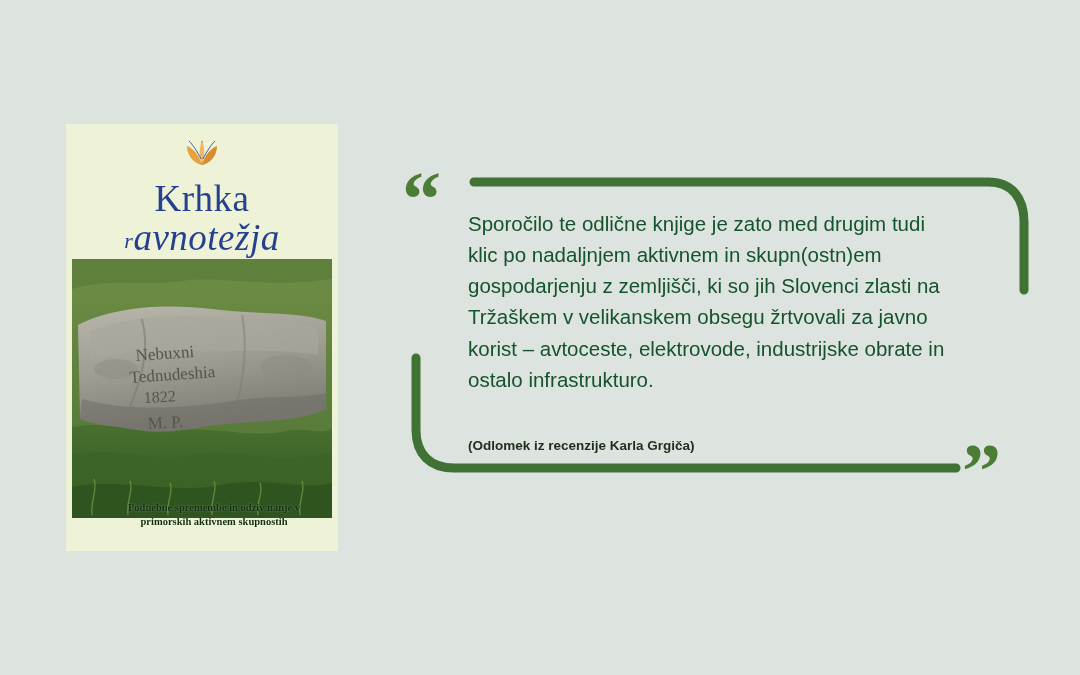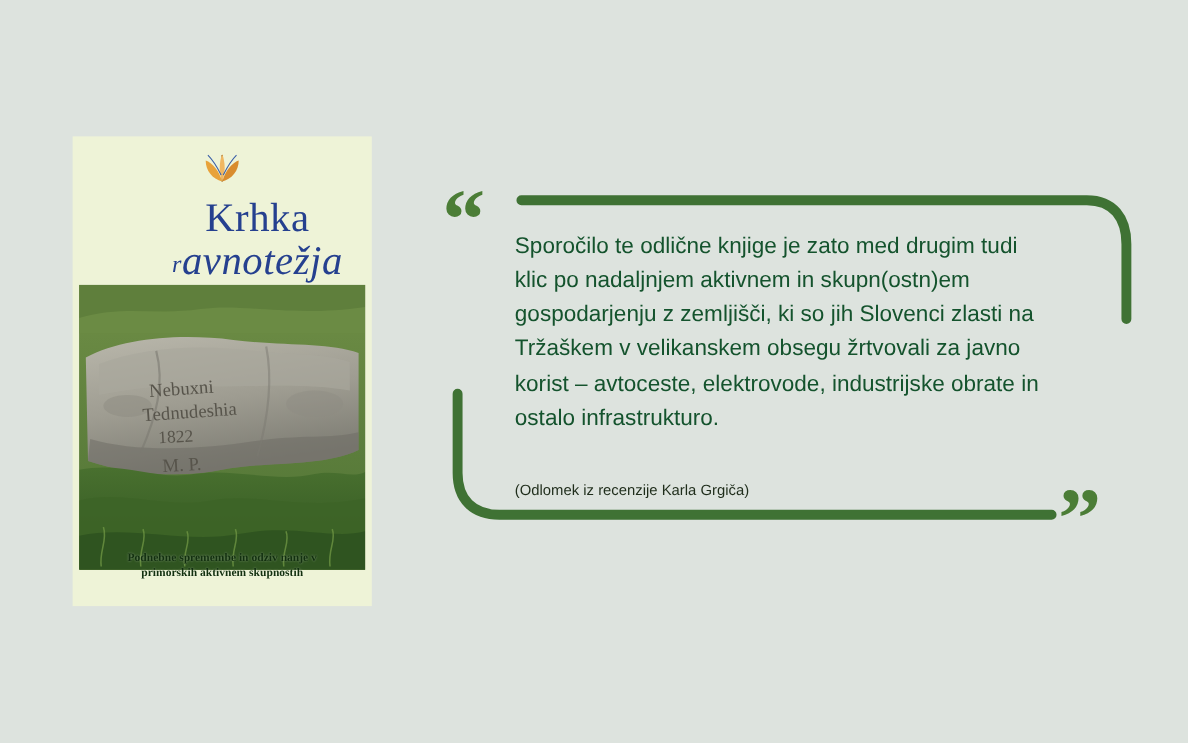--- a/index.html
+++ b/index.html
@@ -37,21 +37,20 @@
   }
   .cover-title {
     position: absolute;
     left: 0;
     top: 56px;
     width: 100%;
     text-align: center;
     color: #25408f;
     font-family: "Liberation Serif", serif;
     line-height: 1.0;
-    padding-left: 32px;
   }
   .cover-title .line1 {
     display: block;
     font-size: 37px;
     letter-spacing: 0.5px;
   }
   .cover-title .line2 {
     display: block;
     font-size: 37px;
     margin-top: 2px;
@@ -66,21 +65,21 @@
     position: absolute;
     left: 6px;
     top: 135px;
     width: 260px;
     height: 259px;
     overflow: hidden;
     background: #5d7a3e;
   }
   .cover-subtitle {
     position: absolute;
-    left: 0;
+    left: 12px;
     bottom: 22px;
     width: 100%;
     text-align: center;
     color: #12300f;
     font-family: "Liberation Serif", serif;
     font-weight: bold;
     font-size: 10.5px;
     line-height: 1.35;
     text-shadow: 0 0 2px rgba(255,255,255,0.4);
   }
@@ -127,21 +126,21 @@
     font-size: 20.5px;
     line-height: 1.52;
   }
   .quote-attrib {
     position: absolute;
     left: 68px;
     top: 278px;
     width: 500px;
     color: #1f2d1b;
     font-size: 13.5px;
-    font-weight: normal;
+    font-weight: bold;
   }
 </style>
 </head>
 <body>
 
 <div class="book-cover">
 
   <div class="cover-logo">
     <svg width="54" height="44" viewBox="0 0 54 44">
       <path d="M27 6 C27 14 27 22 27 30" stroke="#7a5a2a" stroke-width="1.4" fill="none"></path>

